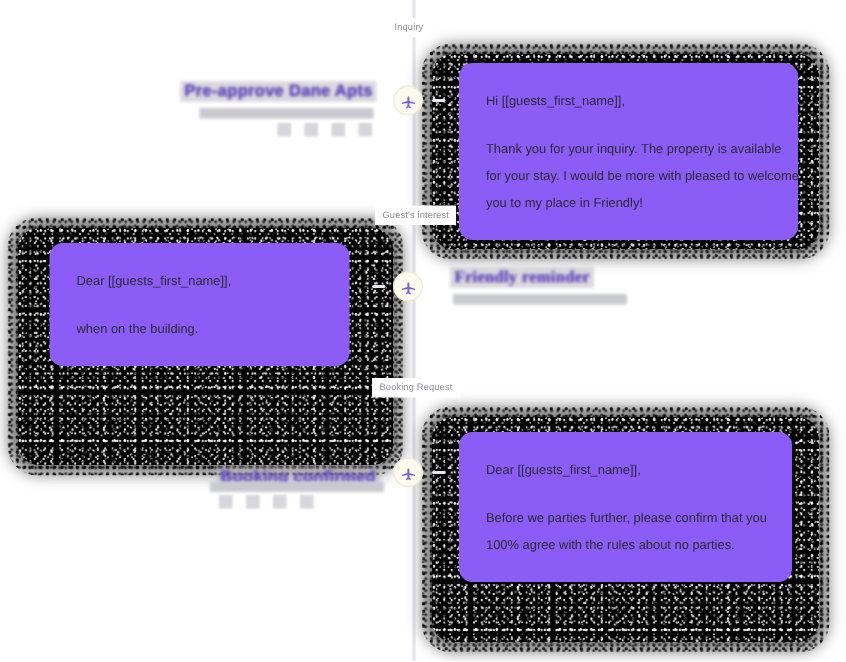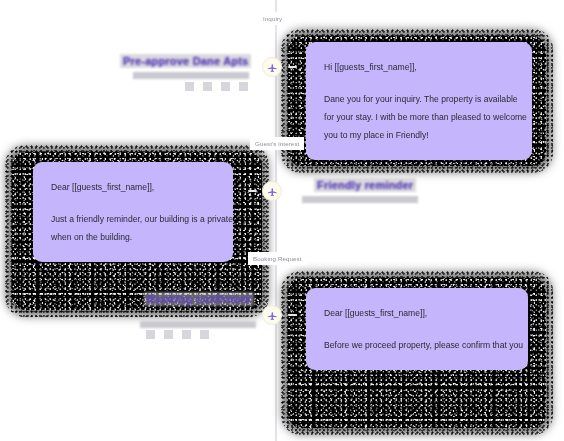--- a/index.html
+++ b/index.html
@@ -51,21 +51,21 @@
       radial-gradient(circle at 30% 30%, rgba(0,0,0,.85) .8px, transparent 1.4px),
       radial-gradient(circle at 70% 70%, rgba(0,0,0,.7) .7px, transparent 1.3px),
       radial-gradient(circle at 15% 80%, rgba(0,0,0,.6) .6px, transparent 1.2px);
     background-size: 5px 5px, 4px 4px, 7px 7px;
     pointer-events: none;
   }
 
   
   .msg-card {
     position: absolute;
-    background: #c4b5fd;
+    background: #8b5cf6;
     border-radius: 9px;
     box-sizing: border-box;
     padding: 16px 18px 16px 18px;
     z-index: 6;
   }
   .msg-line {
     font-size: 8.6px;
     line-height: 18px;
     color: #2b2b30;
     white-space: nowrap;
@@ -166,63 +166,63 @@
     <i></i>
       <i></i>
       <i></i>
       <i></i>
   </div>
 
   <div class="noise-shadow" style="left:288px; top:36px; width:258px; height:130px;"></div>
   <div class="msg-card" style="left:306px; top:42px; width:226px;">
     <div class="msg-line">Hi [[guests_first_name]],</div>
     <div class="msg-gap"></div>
-    <div class="msg-line">Dane you for your inquiry. The property is available</div>
-    <div class="msg-line">for your stay. I with be more than pleased to welcome</div>
+    <div class="msg-line">Thank you for your inquiry. The property is available</div>
+    <div class="msg-line">for your stay. I would be more with pleased to welcome</div>
     <div class="msg-line">you to my place in Friendly!</div>
   </div>
 
   <div class="stage-label" style="left:250px; top:137px;">Guest's interest</div>
 
   <div class="node" style="left:262px; top:181px;">
     <svg width="11" height="11" viewBox="0 0 24 24" aria-hidden="true">
       <path d="M21 16v-2l-8-2.5V6.5a1.5 1.5 0 0 0-3 0v5L2 14v2l8-1.5V19l-2 1.2V22l3.5-1 3.5 1v-1.8L13 19v-4.5z" fill="#7a63d6"></path>
     </svg>
   </div>
   <div class="node-dash" style="left:248px; top:190px;"></div>
 
-  <div class="redacted-title" style="left:314px; top:178px;">Friendly reminder</div>
+  <div class="redacted-title" style="left:300px; top:178px;font-family:Liberation Serif, serif;">Friendly reminder</div>
   <div class="redacted-sub" style="left:302px; top:196px; width:116px;"></div>
 
   <div class="noise-shadow" style="left:12px; top:152px; width:250px; height:158px;"></div>
   <div class="msg-card" style="left:33px; top:162px; width:200px;">
     <div class="msg-line">Dear [[guests_first_name]],</div>
     <div class="msg-gap"></div>
-    <div class="msg-line">Just a friendly reminder, our building is a private</div>
     <div class="msg-line">when on the building.</div>
   </div>
 
   <div class="stage-label" style="left:248px; top:252px;">Booking Request</div>
 
   <div class="node" style="left:262px; top:305px;">
     <svg width="11" height="11" viewBox="0 0 24 24" aria-hidden="true">
       <path d="M21 16v-2l-8-2.5V6.5a1.5 1.5 0 0 0-3 0v5L2 14v2l8-1.5V19l-2 1.2V22l3.5-1 3.5 1v-1.8L13 19v-4.5z" fill="#7a63d6"></path>
     </svg>
   </div>
   <div class="node-dash" style="left:288px; top:314px;"></div>
 
-  <div class="redacted-title" style="left:144px; top:292px;text-align:right;">Booking confirmed</div>
+  <div class="redacted-title" style="left:144px; top:311px;text-align:right;">Booking confirmed</div>
   <div class="redacted-sub" style="left:140px; top:321px; width:116px;"></div>
   <div class="redacted-ticks" style="left:146px; top:330px;">
     <i></i>
       <i></i>
       <i></i>
       <i></i>
   </div>
 
   <div class="noise-shadow" style="left:288px; top:278px; width:258px; height:150px;"></div>
   <div class="msg-card" style="left:306px; top:288px; width:222px;">
     <div class="msg-line">Dear [[guests_first_name]],</div>
     <div class="msg-gap"></div>
-    <div class="msg-line">Before we proceed property, please confirm that you</div>
+    <div class="msg-line">Before we parties further, please confirm that you</div>
+    <div class="msg-line">100% agree with the rules about no parties.</div>
   </div>
 
 </div>
 
 </body></html>

